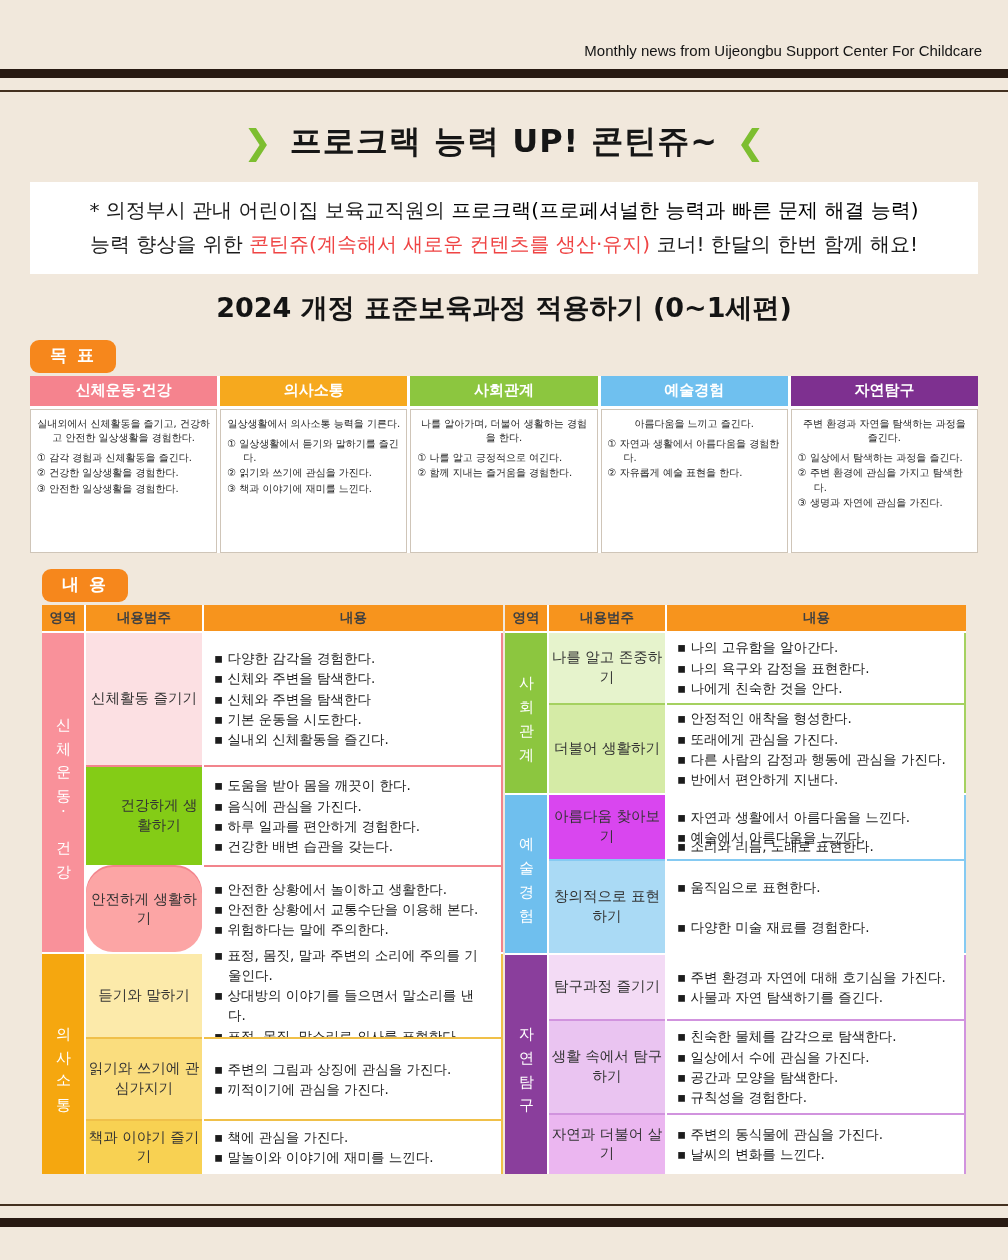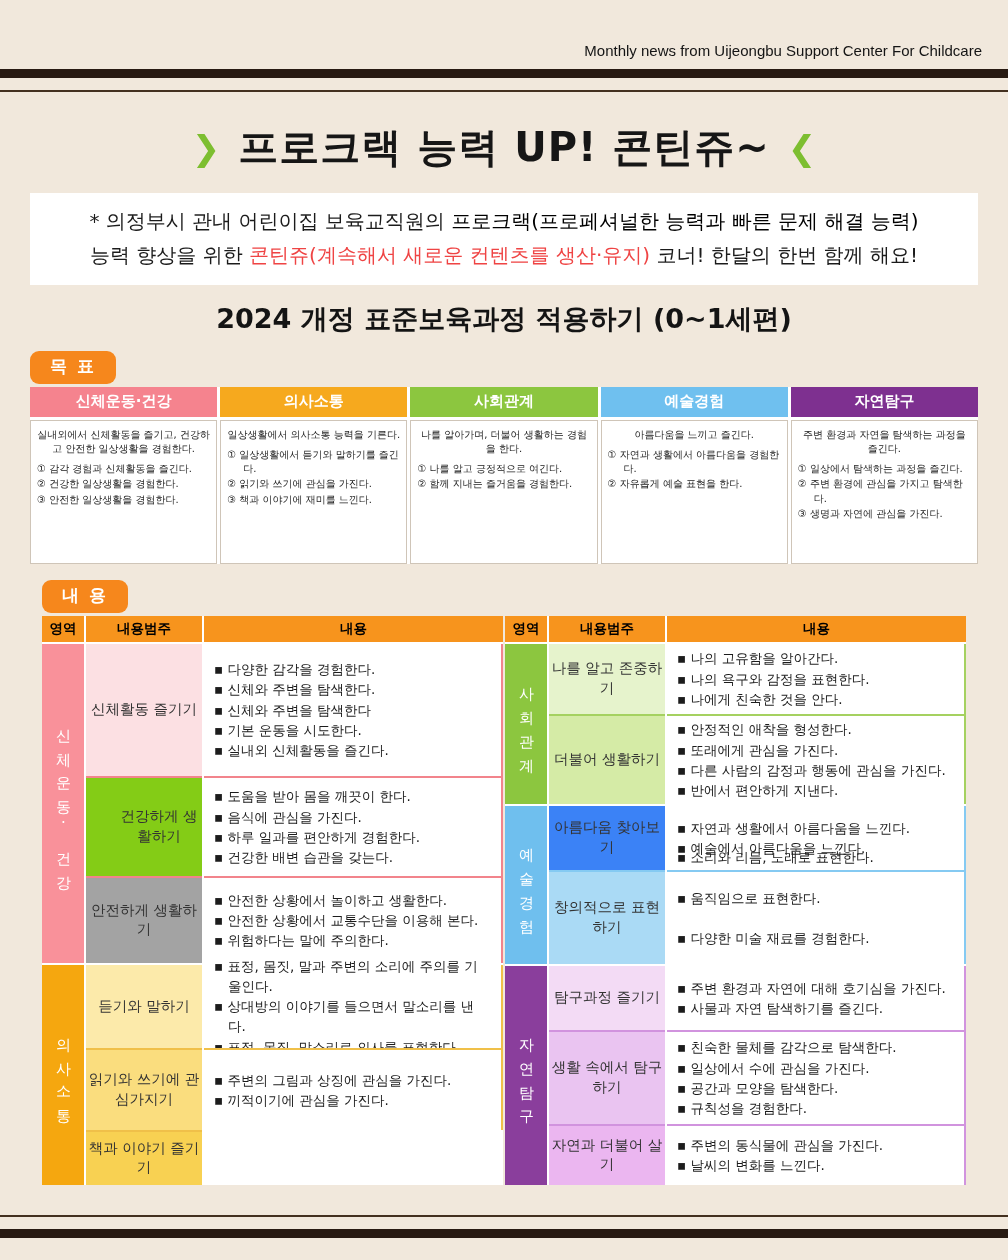--- a/index.html
+++ b/index.html
@@ -11,21 +11,21 @@
   .top-note{
     padding:42px 26px 0 0;text-align:right;font-size:15px;color:#141414;
     font-family:"Liberation Sans","DejaVu Sans",sans-serif;
   }
   .rule{width:1008px;}
   .rule-thick{height:9px;background:#281A12;margin-top:10px;}
   .rule-thin{height:2px;background:#43301F;margin-top:12px;}
   .rule-bottom-thin{margin-top:30px;}
   .rule-bottom-thick{margin-top:12px;}
   .title-row{display:flex;align-items:center;justify-content:center;gap:18px;margin-top:28px;}
-  .page-title{margin:0;font-size:40px;font-weight:bold;letter-spacing:1px;color:#161616;}
+  .page-title{margin:0;font-size:32px;font-weight:bold;letter-spacing:1px;color:#161616;}
   .title-accent{color:#7DBE30;font-size:34px;font-weight:bold;line-height:1;}
   .intro-box{
     background:#ffffff;margin:18px 30px 0;padding:11px 8px 12px;
     text-align:center;font-size:20px;line-height:1.72;color:#1b1b1b;
   }
   .t-red{color:#000000;}
   .t-blue{color:#ef4444;}
   .subtitle{margin:16px 0 0;text-align:center;font-size:27px;font-weight:bold;color:#141414;}
   .badge{
     display:inline-block;background:#F6871C;color:#fff;font-weight:bold;
@@ -38,21 +38,21 @@
   }
   .g-head{display:flex;align-items:center;justify-content:center;color:#fff;font-weight:bold;font-size:15px;}
   .g-body{background:#fff;border:1px solid #CFC5B8;padding:7px 6px 5px;font-size:10px;line-height:1.42;color:#1c1c1c;}
   .g-summary{text-align:center;margin-bottom:6px;}
   .g-item{padding-left:16px;text-indent:-16px;margin-bottom:1px;}
   .contents{margin:16px 42px 0;}
   .contents-tables{display:flex;gap:2px;}
   .half{flex:1;display:grid;grid-template-columns:42px 116px 1fr;gap:2px;background:#ffffff;}
   .half-left{grid-template-rows:26px 132px 98px 85px 83px 80px 53px;}
   .half-right{grid-template-rows:26px 70px 88px 64px 92px 64px 92px 59px;}
-  .c-head{background:#F7941D;color:#000000;font-weight:bold;font-size:13.5px;display:flex;align-items:center;justify-content:center;}
+  .c-head{background:#F7941D;color:#404040;font-weight:bold;font-size:13.5px;display:flex;align-items:center;justify-content:center;}
   .c-area{display:flex;align-items:center;justify-content:center;}
   .c-area-text{writing-mode:vertical-rl;text-orientation:upright;color:#fff;font-size:15px;letter-spacing:9px;line-height:1;}
   .c-cat{display:flex;align-items:center;justify-content:center;text-align:center;font-size:14.5px;color:#333;line-height:1.35;padding:2px;}
   .c-con{background:#fff;display:flex;flex-direction:column;justify-content:center;padding:5px 10px;}
   .c-item{font-size:13.5px;line-height:1.5;color:#1c1c1c;padding-left:14px;text-indent:-14px;}
   .c-item::before{content:"▪ ";}
 </style>
 </head>
 <body>
 
@@ -131,41 +131,45 @@
             <div class="c-item">기본 운동을 시도한다.</div>
             <div class="c-item">실내외 신체활동을 즐긴다.</div>
           </div>
           <div class="c-cat" style="background: #84cc16; grid-column: 2; box-shadow: rgb(242, 132, 140) 0px -2px 0px 0px; padding-left: 32px;">건강하게 생활하기</div>
           <div class="c-con" style="grid-column: 3; border-right: 2px solid rgb(242, 132, 140); box-shadow: rgb(242, 132, 140) 0px -2px 0px 0px;">
             <div class="c-item">도움을 받아 몸을 깨끗이 한다.</div>
             <div class="c-item">음식에 관심을 가진다.</div>
             <div class="c-item">하루 일과를 편안하게 경험한다.</div>
             <div class="c-item">건강한 배변 습관을 갖는다.</div>
           </div>
-          <div class="c-cat" style="background: #a3a3a3; grid-column: 2; box-shadow: rgb(242, 132, 140) 0px -2px 0px 0px;">안전하게 생활하기</div>
+          <div class="c-cat" style="background: #fca5a5; grid-column: 2; box-shadow: rgb(242, 132, 140) 0px -2px 0px 0px; border-radius: 27px;">안전하게 생활하기</div>
           <div class="c-con" style="grid-column: 3; border-right: 2px solid rgb(242, 132, 140); box-shadow: rgb(242, 132, 140) 0px -2px 0px 0px;">
             <div class="c-item">안전한 상황에서 놀이하고 생활한다.</div>
             <div class="c-item">안전한 상황에서 교통수단을 이용해 본다.</div>
             <div class="c-item">위험하다는 말에 주의한다.</div>
           </div>
           <div class="c-area" style="background: rgb(245, 167, 15); grid-area: span 3 / 1;">
             <span class="c-area-text">의사소통</span>
           </div>
           <div class="c-cat" style="background: rgb(252, 234, 170); grid-column: 2;">듣기와 말하기</div>
           <div class="c-con" style="grid-column: 3; border-right: 2px solid rgb(240, 192, 73);">
             <div class="c-item">표정, 몸짓, 말과 주변의 소리에 주의를 기울인다.</div>
             <div class="c-item">상대방의 이야기를 들으면서 말소리를 낸다.</div>
             <div class="c-item">표정, 몸짓, 말소리로 의사를 표현한다.</div>
           </div>
           <div class="c-cat" style="background: rgb(250, 221, 126); grid-column: 2; box-shadow: rgb(240, 192, 73) 0px -2px 0px 0px;">읽기와 쓰기에 관심가지기</div>
           <div class="c-con" style="grid-column: 3; border-right: 2px solid rgb(240, 192, 73); box-shadow: rgb(240, 192, 73) 0px -2px 0px 0px;">
             <div class="c-item">주변의 그림과 상징에 관심을 가진다.</div>
             <div class="c-item">끼적이기에 관심을 가진다.</div>
           </div>
           <div class="c-cat" style="background: rgb(248, 209, 82); grid-column: 2; box-shadow: rgb(240, 192, 73) 0px -2px 0px 0px;">책과 이야기 즐기기</div>
+          <div class="c-con" style="grid-column: 3; border-right: 2px solid rgb(240, 192, 73); box-shadow: rgb(240, 192, 73) 0px -2px 0px 0px;">
+            <div class="c-item">책에 관심을 가진다.</div>
+            <div class="c-item">말놀이와 이야기에 재미를 느낀다.</div>
+          </div>
         </div>
       <div class="half half-right">
           <div class="c-head">영역</div>
           <div class="c-head">내용범주</div>
           <div class="c-head">내용</div>
           <div class="c-area" style="background: rgb(140, 198, 63); grid-area: span 2 / 1;">
             <span class="c-area-text">사회관계</span>
           </div>
           <div class="c-cat" style="background: rgb(230, 243, 204); grid-column: 2;">나를 알고 존중하기</div>
           <div class="c-con" style="grid-column: 3; border-right: 2px solid rgb(165, 209, 96);">
@@ -176,21 +180,21 @@
           <div class="c-cat" style="background: rgb(213, 235, 166); grid-column: 2; box-shadow: rgb(165, 209, 96) 0px -2px 0px 0px;">더불어 생활하기</div>
           <div class="c-con" style="grid-column: 3; border-right: 2px solid rgb(165, 209, 96); box-shadow: rgb(165, 209, 96) 0px -2px 0px 0px;">
             <div class="c-item">안정적인 애착을 형성한다.</div>
             <div class="c-item">또래에게 관심을 가진다.</div>
             <div class="c-item">다른 사람의 감정과 행동에 관심을 가진다.</div>
             <div class="c-item">반에서 편안하게 지낸다.</div>
           </div>
           <div class="c-area" style="background: rgb(111, 191, 238); grid-area: span 2 / 1;">
             <span class="c-area-text">예술경험</span>
           </div>
-          <div class="c-cat" style="background: #3b82f6; grid-column: 2;">아름다움 찾아보기</div>
+          <div class="c-cat" style="background: #d946ef; grid-column: 2;">아름다움 찾아보기</div>
           <div class="c-con" style="grid-column: 3; border-right: 2px solid rgb(133, 202, 242);">
             <div class="c-item">자연과 생활에서 아름다움을 느낀다.</div>
             <div class="c-item">예술에서 아름다움을 느낀다.</div>
           </div>
           <div class="c-cat" style="background: rgb(170, 218, 245); grid-column: 2; box-shadow: rgb(133, 202, 242) 0px -2px 0px 0px;">창의적으로 표현하기</div>
           <div class="c-con" style="grid-column: 3; border-right: 2px solid rgb(133, 202, 242); box-shadow: rgb(133, 202, 242) 0px -2px 0px 0px; gap: 20px;">
             <div class="c-item">소리와 리듬, 노래로 표현한다.</div>
             <div class="c-item">움직임으로 표현한다.</div>
             <div class="c-item">다양한 미술 재료를 경험한다.</div>
             <div class="c-item">모방하기를 즐긴다.</div>

